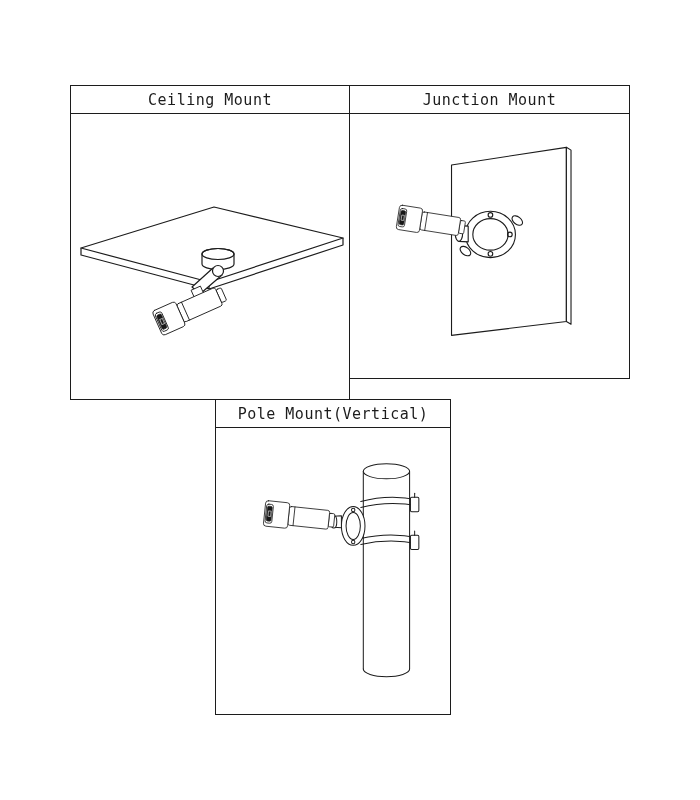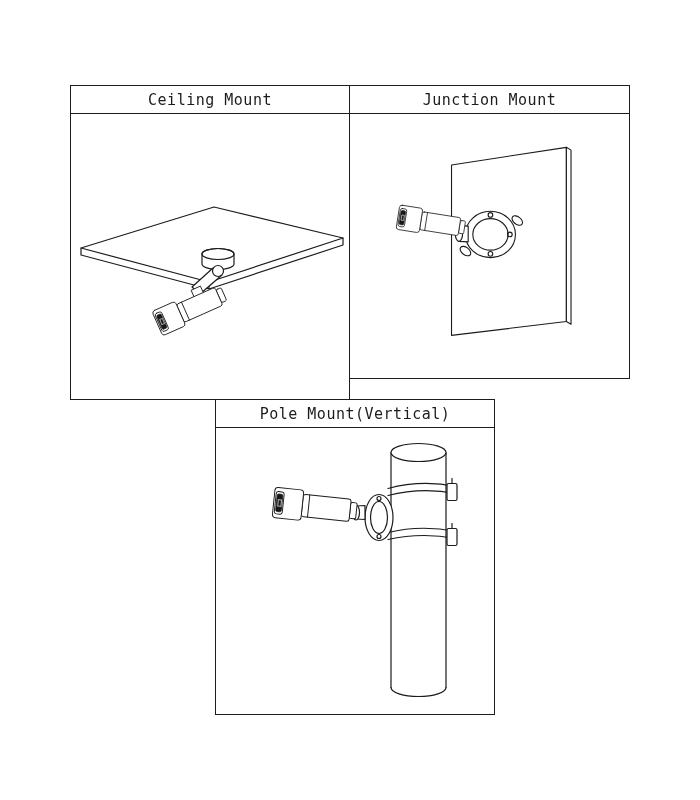--- a/index.html
+++ b/index.html
@@ -15,21 +15,21 @@
     font-family:"DejaVu Sans Mono","Liberation Mono",monospace;
     color:var(--line);
   }
   .sheet{position:relative;width:700px;height:800px;background:#ffffff;overflow:hidden;}
   .panel{
     position:absolute;border:1px solid var(--border);background:#ffffff;
     display:flex;flex-direction:column;
   }
   .panel-ceiling{left:70px;top:85px;width:280px;height:315px;}
   .panel-junction{left:349px;top:85px;width:281px;height:294px;}
-  .panel-pole{left:215px;top:399px;width:280px;height:316px;}
+  .panel-pole{left:215px;top:399px;width:236px;height:316px;}
   .panel-title{
     height:28px;flex:0 0 28px;border-bottom:1px solid var(--border);
     display:flex;align-items:center;justify-content:center;
     font-size:15px;letter-spacing:0.5px;white-space:nowrap;
   }
   .panel-body{flex:1 1 auto;min-height:0;}
   .illus{display:block;width:100%;height:100%;}
   .illus .ln{fill:none;stroke:var(--line);stroke-width:1.2;stroke-linecap:round;stroke-linejoin:round;}
   .illus .fw{fill:#ffffff;stroke:var(--line);stroke-width:1.2;stroke-linecap:round;stroke-linejoin:round;}
   .illus .dk{fill:var(--lens-dark);stroke:var(--line);stroke-width:1;}

